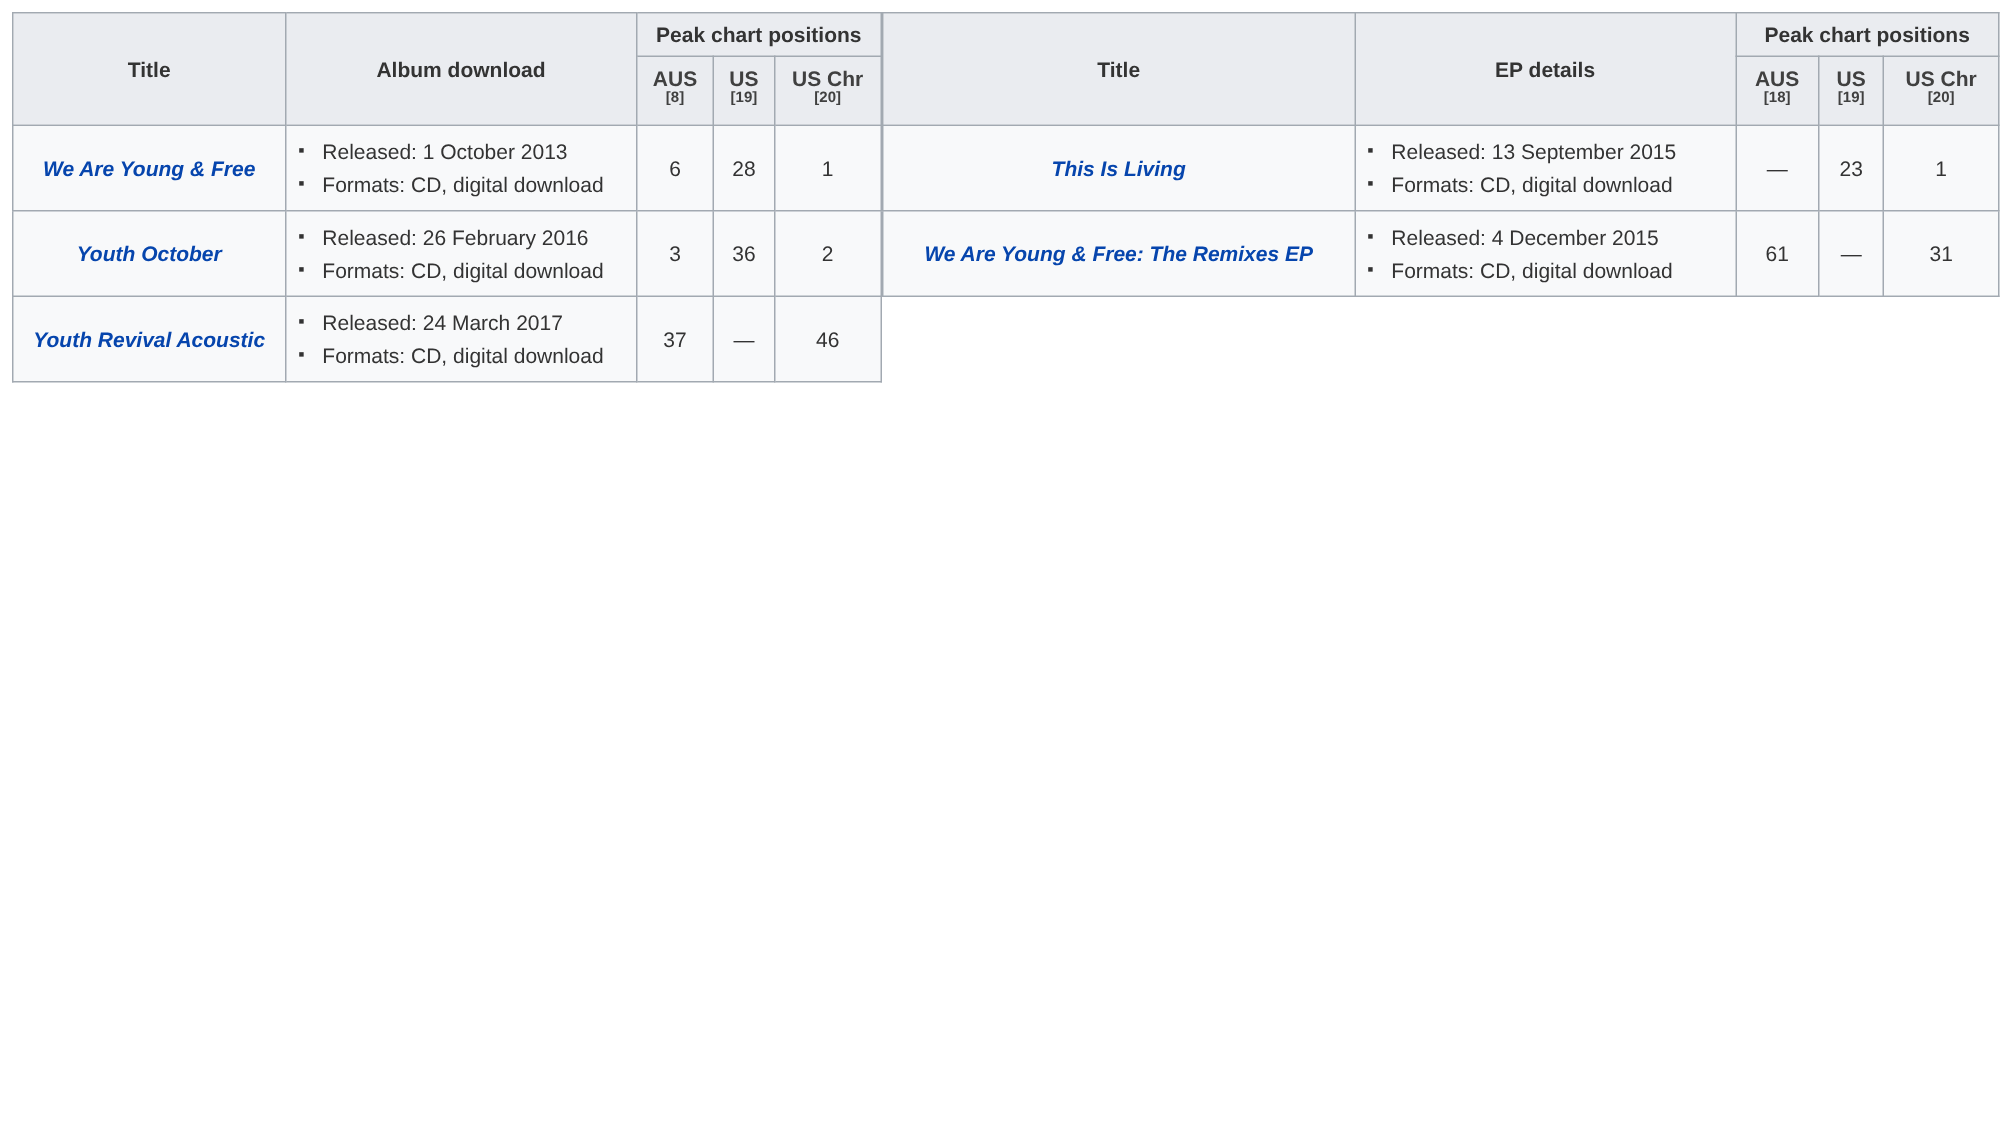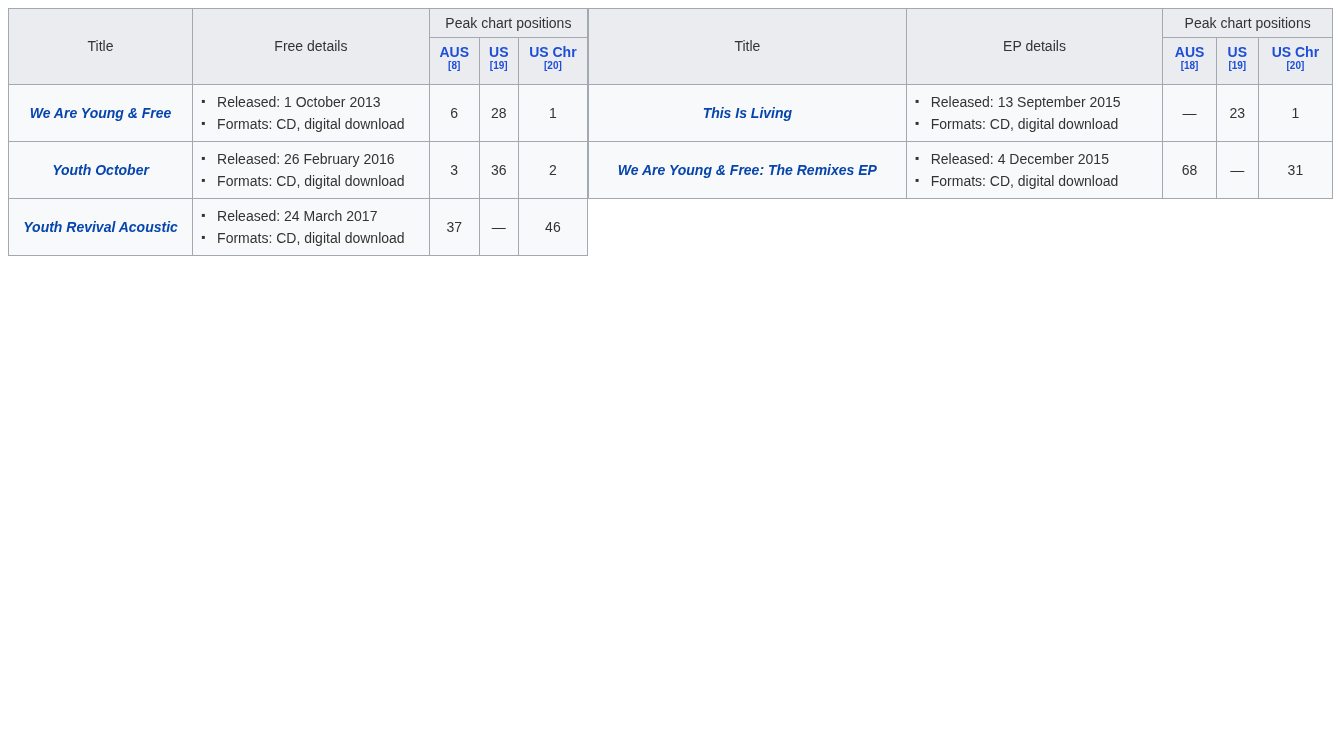--- a/index.html
+++ b/index.html
@@ -29,35 +29,35 @@
       width: 100%;
     }
     th, td {
       border: 1px solid #a2a9b1;
       padding: 6px 8px;
       vertical-align: middle;
     }
     th {
       background-color: #eaecf0;
       text-align: center;
-      font-weight: normal;
+      font-weight: bold;
     }
     td {
       text-align: center;
       background-color: #f8f9fa;
     }
     td.details-cell {
       text-align: left;
     }
     .peak-header-group {
       background-color: #eaecf0;
       text-align: center;
     }
     .col-header-blue {
-      color: #1d4ed8;
+      color: #404040;
       font-weight: bold;
       background-color: #eaecf0;
     }
     .title-cell {
       font-style: italic;
       font-weight: bold;
       color: #0645ad;
       text-align: center;
       background-color: #f8f9fa;
     }
@@ -84,21 +84,21 @@
 </head>
 <body>
 
 <div class="page-wrapper">
 
   <div class="left-table-wrapper">
     <table>
       <thead>
         <tr>
           <th rowspan="2">Title</th>
-          <th rowspan="2">Free details</th>
+          <th rowspan="2">Album download</th>
           <th colspan="3" class="peak-header-group">Peak chart positions</th>
         </tr>
         <tr>
           <th class="col-header-blue">
             <span>AUS</span><br>
             <span class="superscript">[8]</span>
           </th>
           <th class="col-header-blue">
             <span>US</span><br>
             <span class="superscript">[19]</span>
@@ -187,20 +187,20 @@
             <td>1</td>
           </tr>
           <tr>
             <td class="title-cell">We Are Young &amp; Free: The Remixes EP</td>
             <td class="details-cell">
               <ul class="details-list">
                 <li>Released: 4 December 2015</li>
                 <li>Formats: CD, digital download</li>
               </ul>
             </td>
-            <td>68</td>
+            <td>61</td>
             <td>—</td>
             <td>31</td>
           </tr>
         </tbody>
     </table>
   </div>
 </div>
 
 </body></html>

